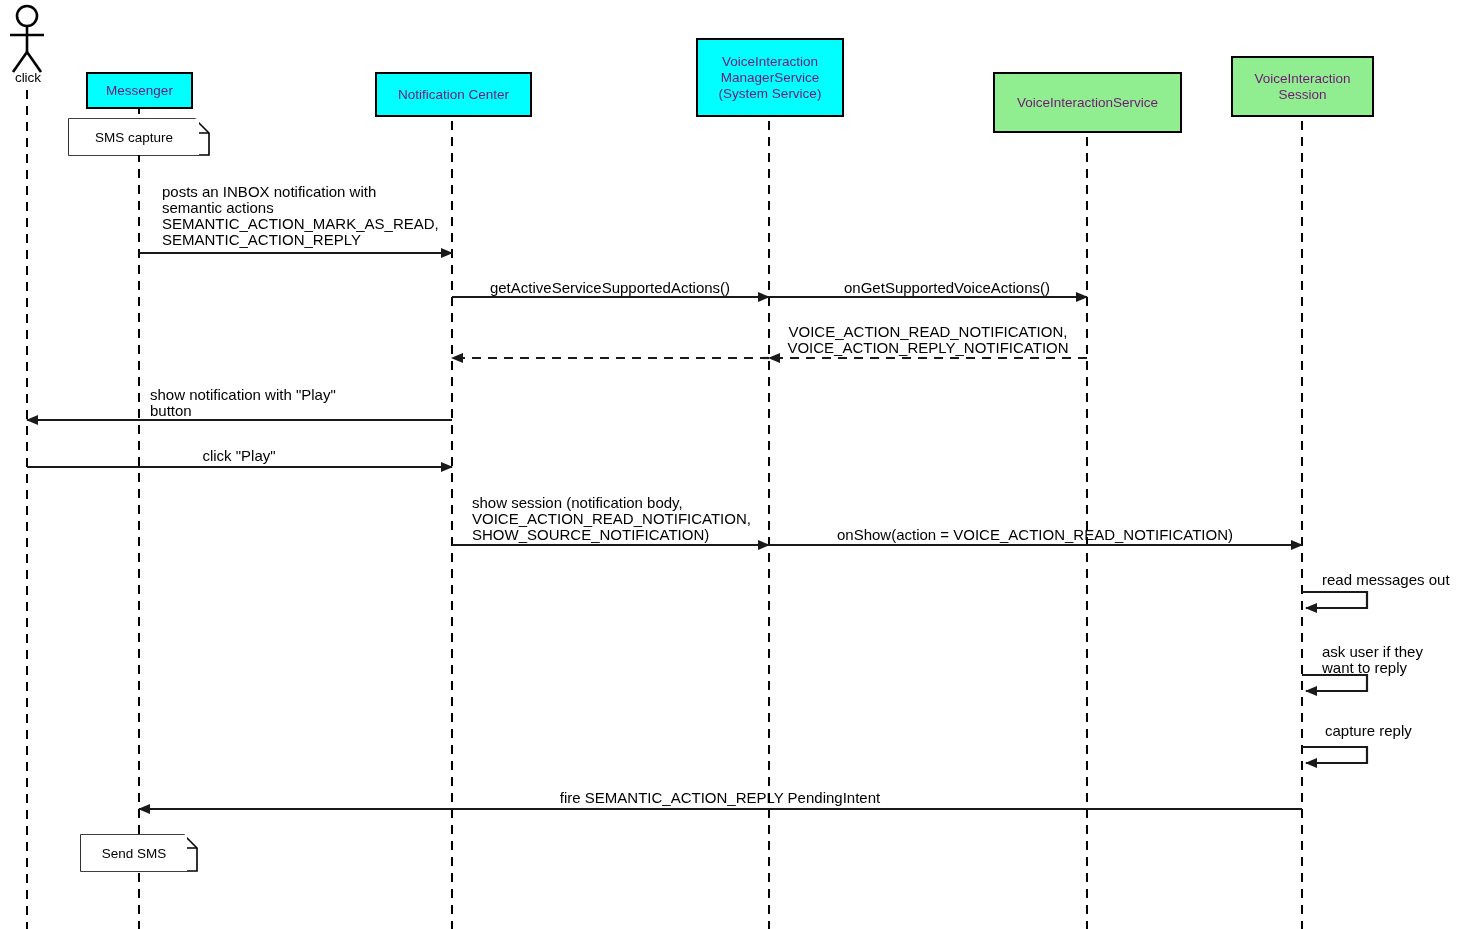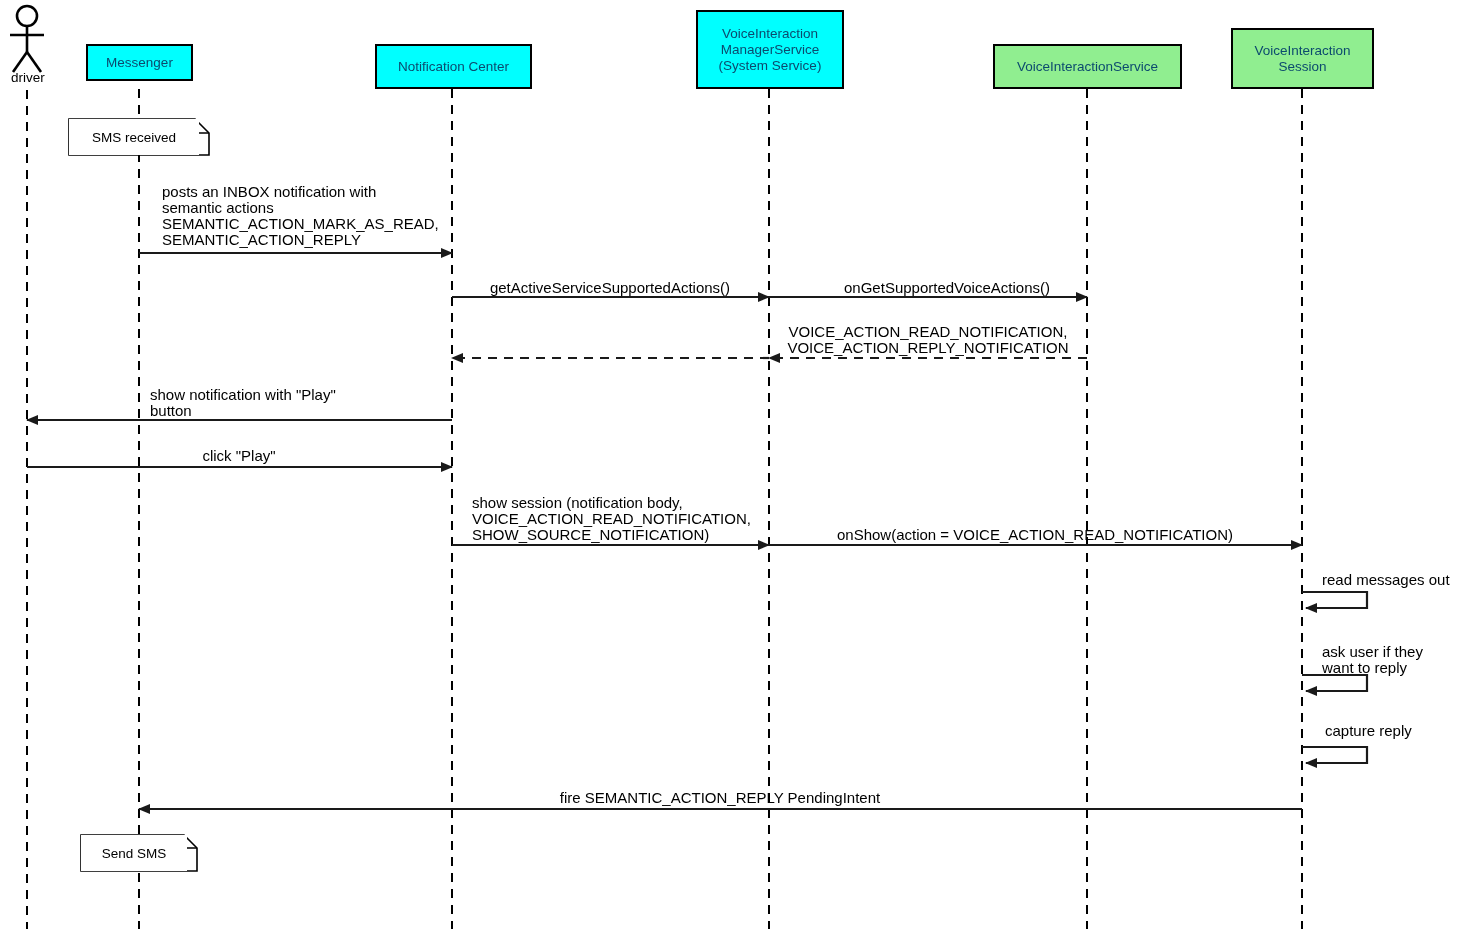--- a/index.html
+++ b/index.html
@@ -29,22 +29,23 @@
   .participant-box {
     position: absolute;
     box-sizing: border-box;
     border: 2px solid #000000;
     display: flex;
     align-items: center;
     justify-content: center;
     text-align: center;
     font-size: 13.5px;
     line-height: 16px;
-    color: #0c4a6e;
+    color: #701a75;
     white-space: pre-line;
+    margin-top: 28px;
   }
   .participant-box.cyan { background: #00ffff; }
   .participant-box.green { background: #90ee90; }
   .note-box {
     position: absolute;
     box-sizing: border-box;
     background: #ffffff;
     display: flex;
     align-items: center;
     justify-content: center;
@@ -119,36 +120,36 @@
     </g>
 
     <g stroke="#000000" stroke-width="1.6">
       <path d="M69,119 L195,119 L209,133 L209,155 L69,155 Z" fill="#ffffff"></path>
       <path d="M195,119 L195,133 L209,133" fill="none"></path>
       <path d="M81,835 L184,835 L197,848 L197,871 L81,871 Z" fill="#ffffff"></path>
       <path d="M184,835 L184,848 L197,848" fill="none"></path>
     </g>
   </svg>
 
-  <div class="actor-label" style="left:0px; top:70px; width:56px;">driver</div>
+  <div class="actor-label" style="left:0px; top:70px; width:56px;">click</div>
 
   <div class="participant-box cyan" style="left:86px; top:44px; width:107px; height:37px;">Messenger</div>
 
   <div class="participant-box cyan" style="left:375px; top:44px; width:157px; height:45px;">Notification Center</div>
 
   <div class="participant-box cyan" style="left:696px; top:10px; width:148px; height:79px;">VoiceInteraction
 ManagerService
 (System Service)</div>
 
-  <div class="participant-box green" style="left:993px; top:44px; width:189px; height:45px;">VoiceInteractionService</div>
+  <div class="participant-box green" style="left:993px; top:44px; width:189px; height:61px;">VoiceInteractionService</div>
 
   <div class="participant-box green" style="left:1231px; top:28px; width:143px; height:61px;">VoiceInteraction
 Session</div>
 
-  <div class="note-box" style="left:69px; top:119px; width:130px; height:36px;">SMS received</div>
+  <div class="note-box" style="left:69px; top:119px; width:130px; height:36px;">SMS capture</div>
 
   <div class="note-box" style="left:81px; top:835px; width:106px; height:36px;">Send SMS</div>
 
   <div class="msg-label left" style="left:162px; top:184px; width:330px;">posts an INBOX notification with
 semantic actions
 SEMANTIC_ACTION_MARK_AS_READ,
 SEMANTIC_ACTION_REPLY</div>
 
   <div class="msg-label center" style="left:460px; top:280px; width:300px;">getActiveServiceSupportedActions()</div>
 

